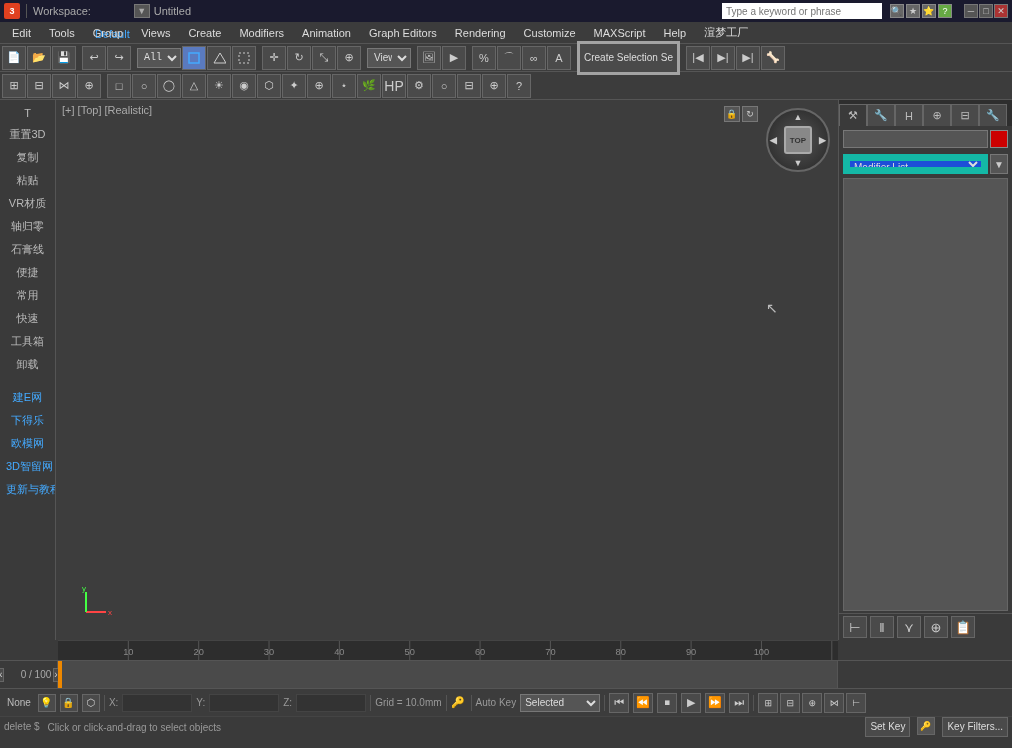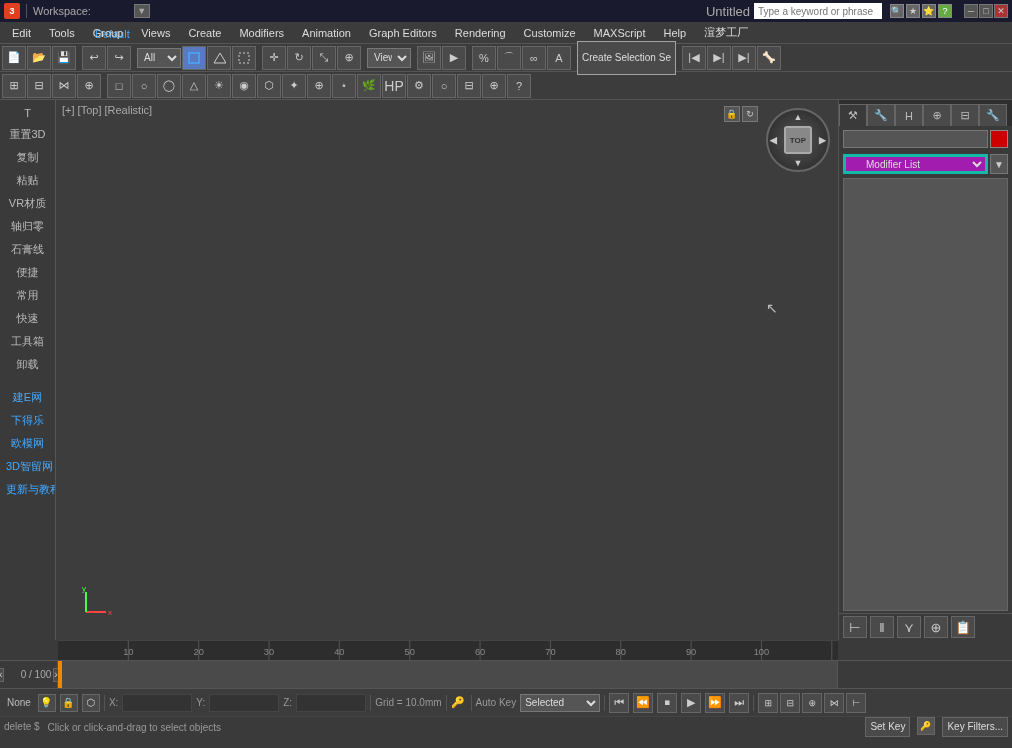--- a/index.html
+++ b/index.html
@@ -30,28 +30,28 @@
       display: flex; align-items: center; justify-content: center;
       font-size: 9px; color: white; font-weight: bold;
     }
     #title-bar .workspace-label {
       color: #aaa; font-size: 11px;
     }
     #title-bar .workspace-value {
       color: #4af; font-size: 11px; margin-top: 45px;
     }
     #title-bar .title-center {
-      flex: 1; text-align: right; color: #aaa; font-size: 13px;
+      flex: 1; text-align: left; color: #aaa; font-size: 11px;
     }
     #title-bar .search-box {
       background: #fff;
       color: #333;
       border: none;
       height: 16px;
-      width: 128px;
+      width: 160px;
       font-size: 10px;
       padding: 0 4px;
     }
     #title-bar .title-btn {
       width: 14px; height: 14px;
       background: #555;
       border: 1px solid #777;
       display: flex; align-items: center; justify-content: center;
       font-size: 9px; color: #ccc; cursor: pointer;
     }
@@ -98,21 +98,21 @@
       height: 20px;
       background: #555;
       border: 1px solid #777;
       color: #ddd;
       font-size: 10px;
       padding: 0 2px;
     }
     .create-sel-btn {
       height: 34px;
       background: #4a4a4a;
-      border: 1px solid #a3a3a3;
+      border: 3px solid #a3a3a3;
       color: #ddd;
       font-size: 10px;
       padding: 0 4px;
       cursor: pointer;
       white-space: nowrap;
     }
 
     
     #toolbar2 {
       height: 28px;
@@ -389,21 +389,21 @@
 </div>
 
 <div id="toolbar1">
   <div class="tb-btn">📄</div>
   <div class="tb-btn">📂</div>
   <div class="tb-btn">💾</div>
   <div class="tb-separator"></div>
   <div class="tb-btn">↩</div>
   <div class="tb-btn">↪</div>
   <div class="tb-separator"></div>
-  <select class="tb-select" style="width:44px;">
+  <select class="tb-select" style="width:44px;font-family:Liberation Mono, monospace;">
     <option>All</option>
   </select>
   <div class="tb-btn active">
     <svg width="14" height="14" viewBox="0 0 14 14">
         <rect x="2" y="2" width="10" height="10" fill="none" stroke="#4af" stroke-width="1.5"></rect>
       </svg>
   </div>
   <div class="tb-btn">
     <svg width="14" height="14" viewBox="0 0 14 14">
         <path d="M2 12 L8 2 L14 12 Z" fill="none" stroke="#ccc" stroke-width="1"></path>
@@ -527,21 +527,21 @@
       <div class="rpanel-tab">⊟</div>
       <div class="rpanel-tab">🔧</div>
     </div>
 
     <div id="right-color-input">
       <input type="text" style="flex: 1 1 0%; height: 18px; background: rgb(85, 85, 85); border: 1px solid rgb(119, 119, 119); color: rgb(221, 221, 221); font-size: 10px; padding: 0px 2px;">
       <div class="color-swatch"></div>
     </div>
 
     <div id="modifier-list-row">
-      <select style="flex:1;height:20px;background:#a21caf;border:3px solid #14b8a6;color:#ddd;font-size:10px;padding-left:16px;">
+      <select style="flex:1;height:20px;background:#1d4ed8;border:7px solid #14b8a6;color:#ddd;font-size:10px;">
         <option>Modifier List</option>
       </select>
       <div style="width:18px;height:20px;background:#555;border:1px solid #777;display:flex;align-items:center;justify-content:center;font-size:10px;color:#ccc;cursor:pointer;">▼</div>
     </div>
 
     <div id="modifier-area" style="flex:1;background:#555;border:1px solid #666;margin:2px 4px;min-height:200px;"></div>
 
     <div id="right-bottom-bar">
       <div class="rbb-btn">⊢</div>
       <div class="rbb-btn">‖</div>

